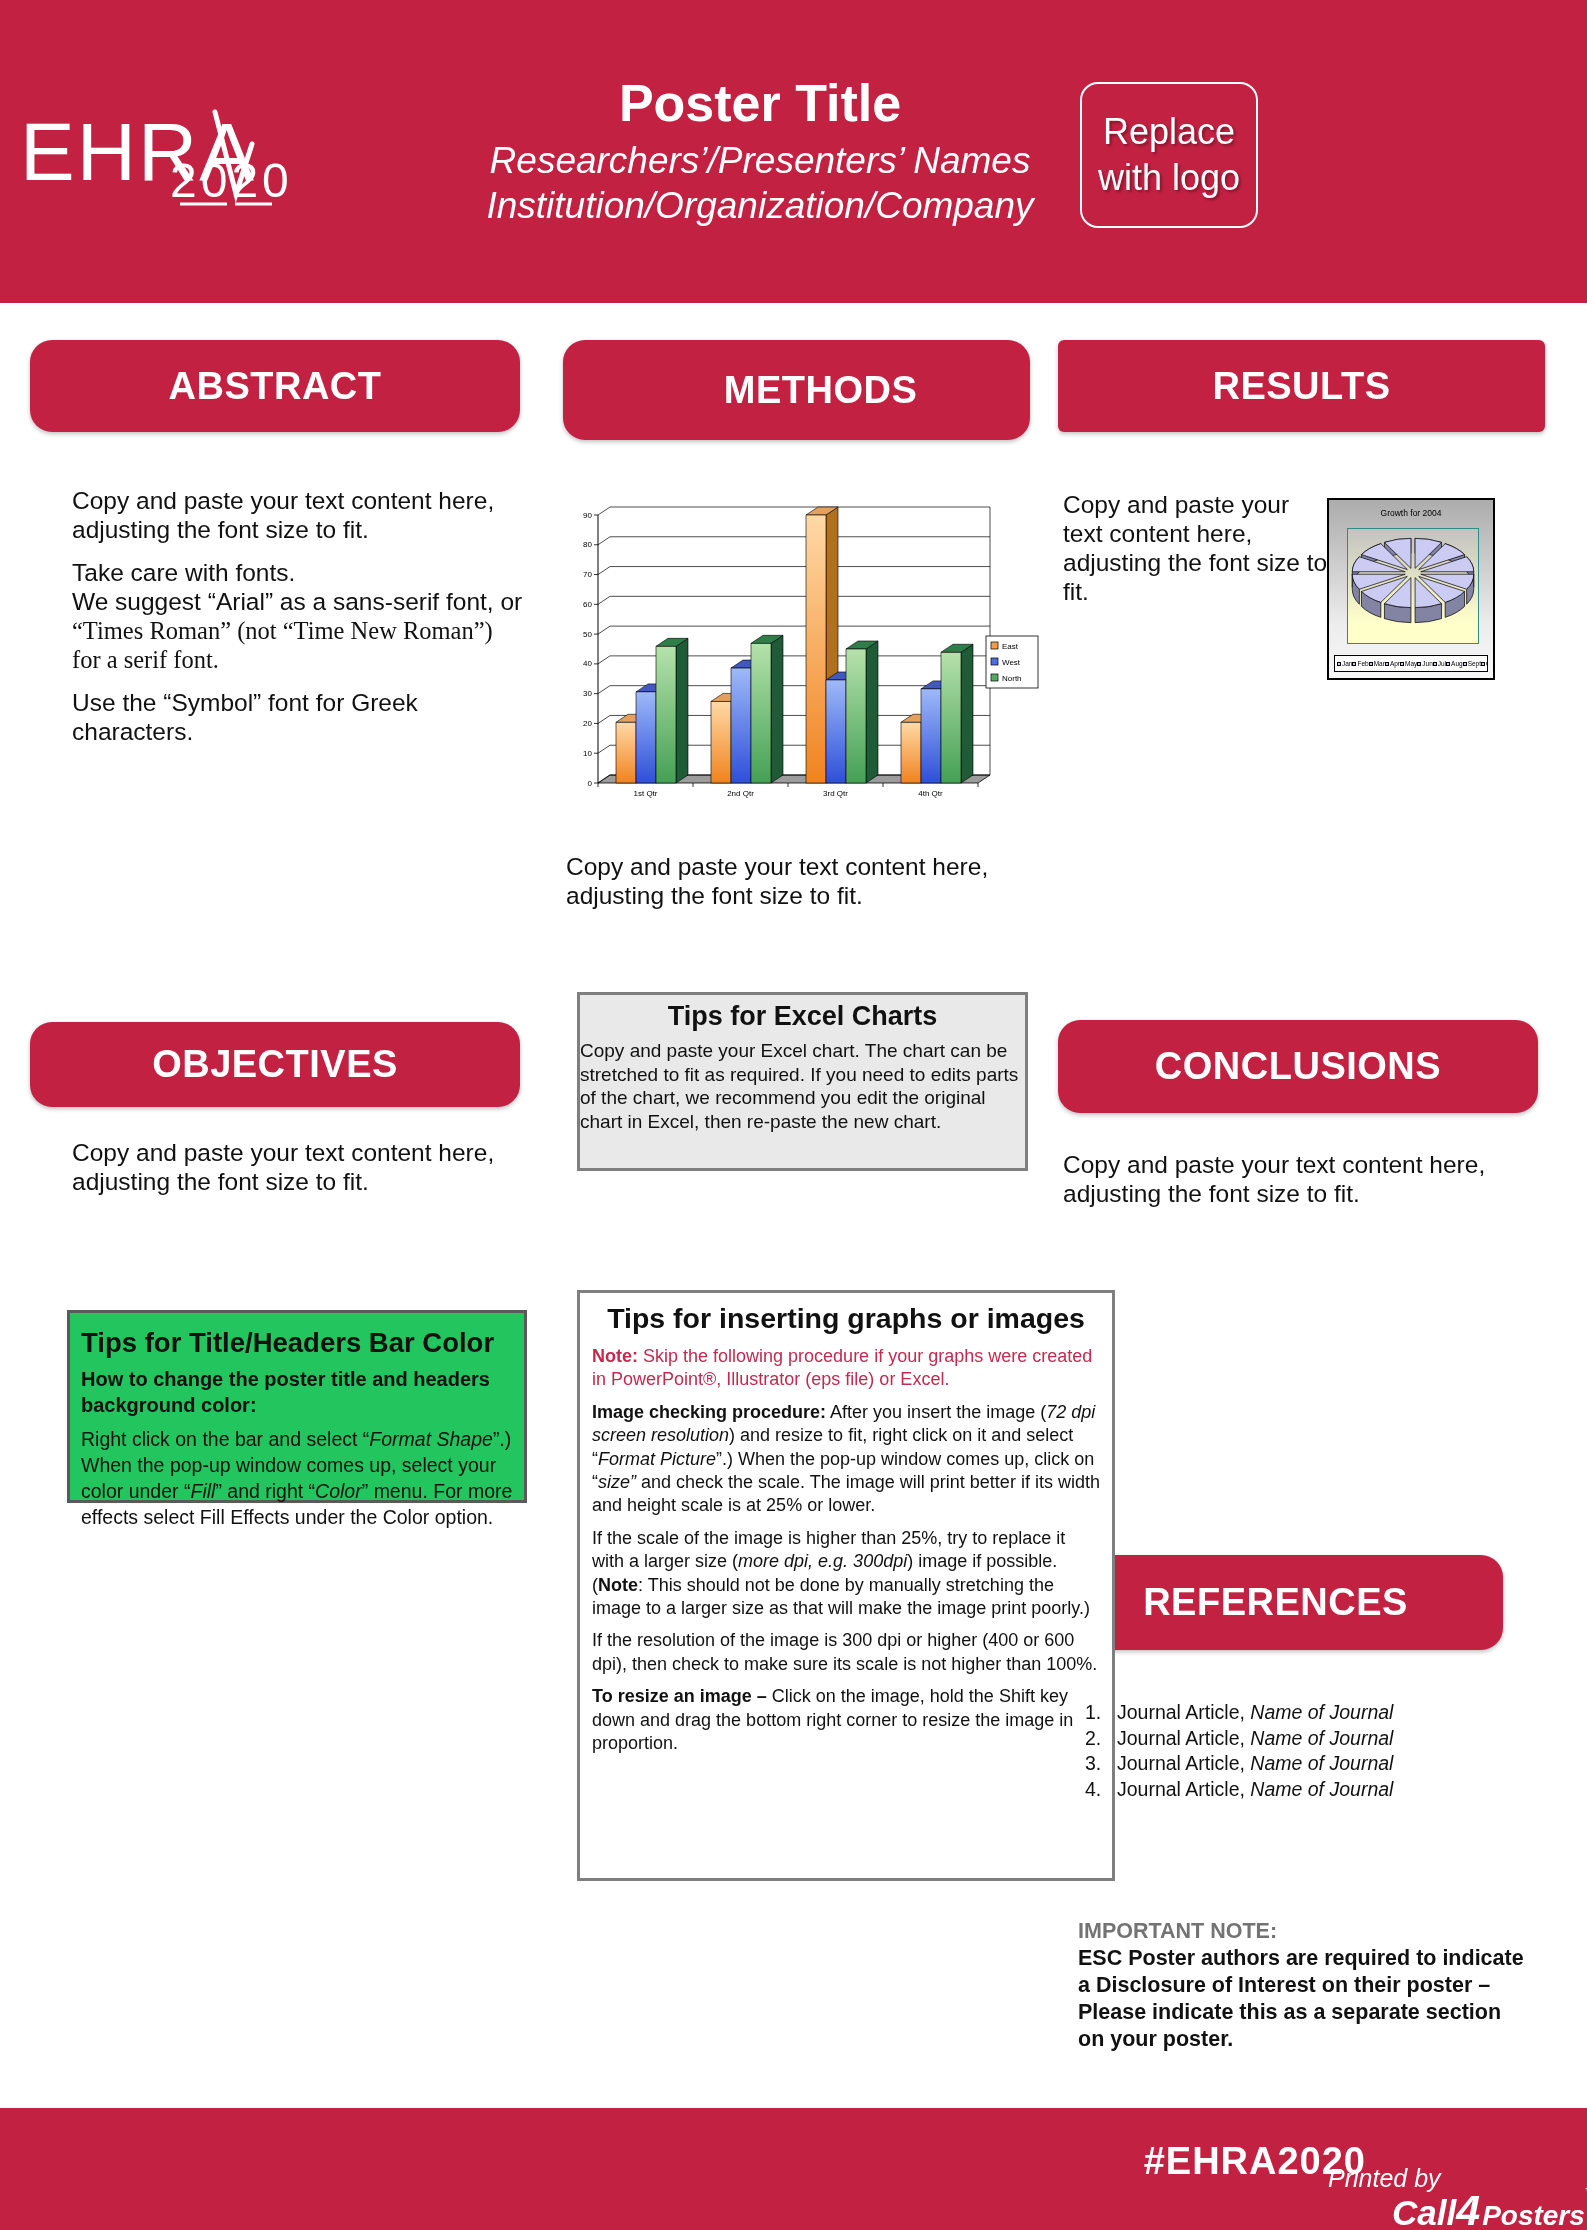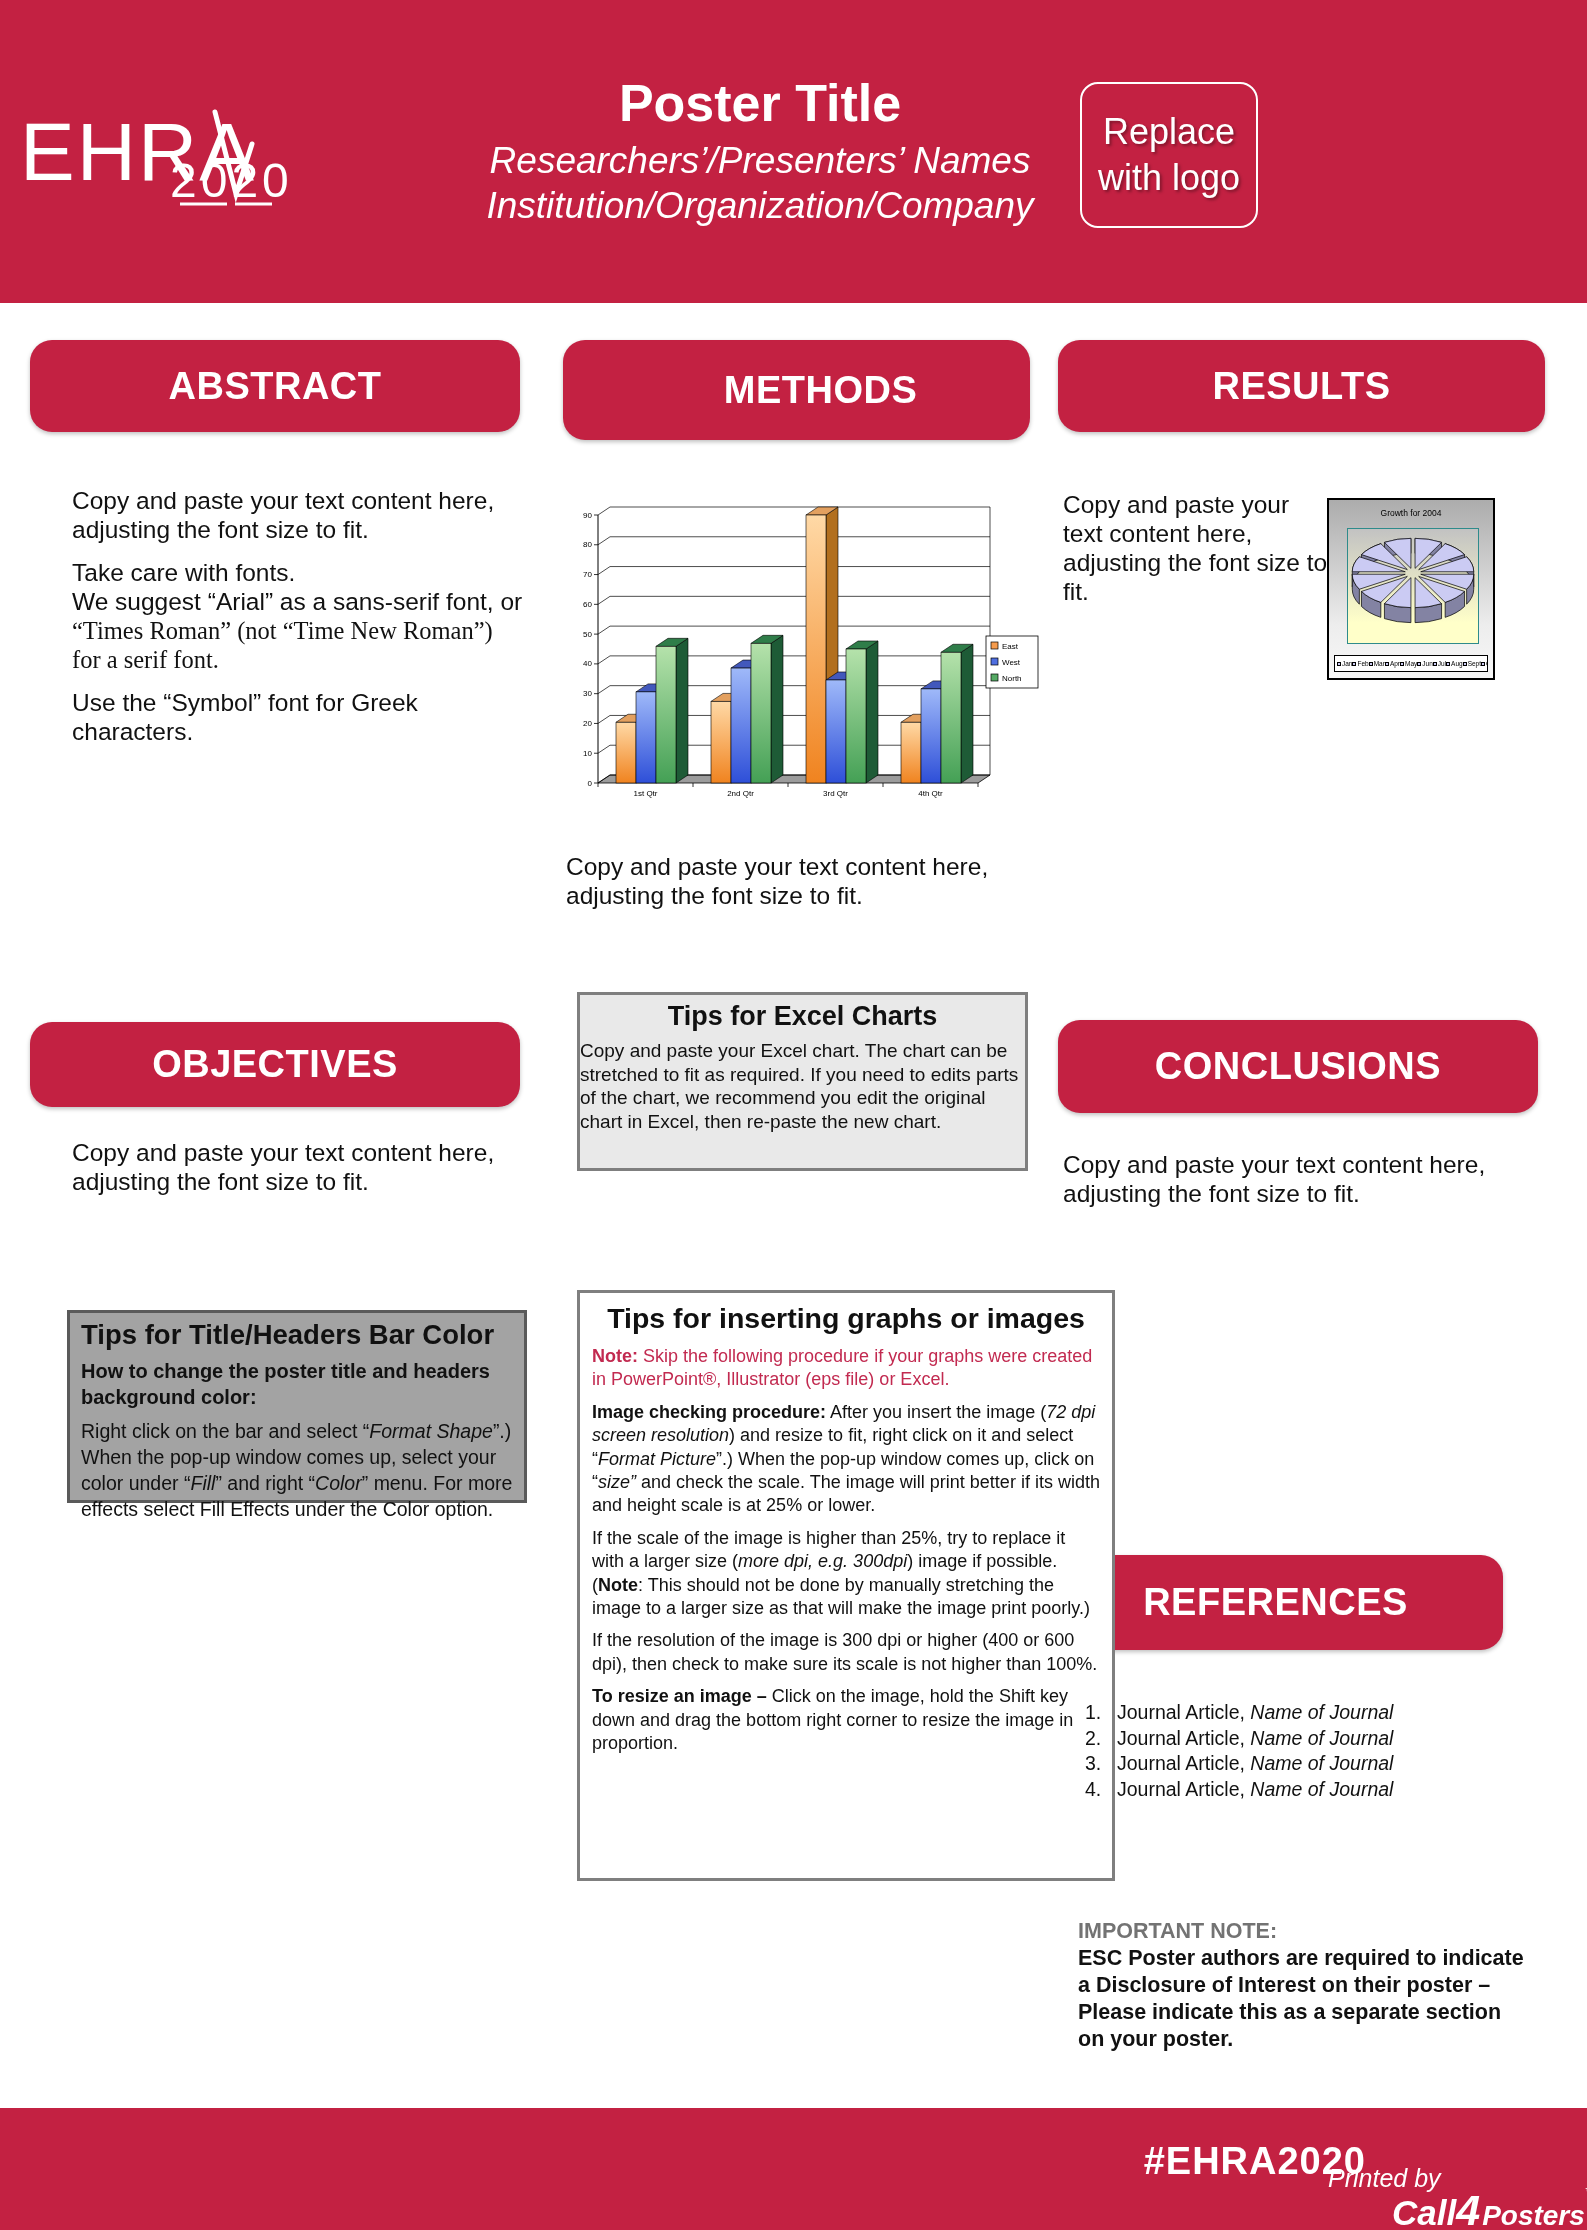--- a/index.html
+++ b/index.html
@@ -20,41 +20,41 @@
   .logobox { position:absolute; left:1080px; top:82px; width:178px; height:146px; border:2px solid #fff;
              border-radius:18px; color:#fff; display:flex; flex-direction:column; align-items:center;
              justify-content:center; font-size:36px; line-height:46px; text-shadow:2px 2px 3px rgba(0,0,0,.35); }
 
   
   .hbar { position:absolute; background:var(--red); border-radius:22px; color:#fff; font-weight:bold;
           font-size:38px; letter-spacing:.5px; display:flex; align-items:center; justify-content:center;
           box-shadow:0 2px 4px rgba(0,0,0,.25); }
   .bar-abstract    { left:30px;   top:340px;  width:490px; height:92px; }
   .bar-methods     { left:563px;  top:340px;  width:467px; height:100px;padding-left:48px; }
-  .bar-results     { left:1058px; top:340px;  width:487px; height:92px; }
+  .bar-results     { left:1058px; top:340px;  width:487px; height:92px;border-radius:6px; }
   .bar-objectives  { left:30px;   top:1022px; width:490px; height:85px; }
   .bar-conclusions { left:1058px; top:1020px; width:480px; height:93px; }
   .bar-references  { left:1048px; top:1555px; width:455px; height:95px; }
 
   
   .btxt { position:absolute; color:#111; font-size:24.5px; line-height:29px; }
   .btxt p + p { margin-top:14px; }
   .abs-text  { left:72px;   top:486px;  width:455px; }
   .met-text  { left:566px;  top:852px;  width:470px; }
   .res-text  { left:1063px; top:490px;  width:270px; }
   .obj-text  { left:72px;   top:1138px; width:455px; }
   .con-text  { left:1063px; top:1150px; width:460px; }
   .serif { font-family:"Liberation Serif", serif; }
 
   
   .tipbox { position:absolute; color:#111; }
   .box-excel { left:577px; top:992px; width:451px; height:179px; background:#E9E9E9; border:3px solid #7F7F7F; padding:4px 0; }
   .box-excel h3 { font-size:27px; text-align:center; margin:2px 0 7px 0; }
   .box-excel .bodytext { font-size:19px; line-height:23.5px; }
-  .box-barcolor { left:67px; top:1310px; width:460px; height:193px; background:#a3a3a3; border:3px solid #5A5A5A; padding:6px 11px; }
+  .box-barcolor { left:67px; top:1310px; width:460px; height:193px; background:#22c55e; border:3px solid #5A5A5A; padding:14px 11px; }
   .box-barcolor h3 { font-size:27.5px; margin-bottom:8px; }
   .bc-bold { font-size:20px; font-weight:bold; line-height:25.5px; margin-bottom:8px; }
   .bc-body { font-size:19.5px; line-height:26px; }
   .box-images { left:577px; top:1290px; width:538px; height:591px; background:#fff; border:3px solid #7F7F7F; padding:8px 12px; overflow:hidden; }
   .box-images h3 { font-size:28.5px; line-height:35px; text-align:center; margin-bottom:9px; }
   .box-images p { font-size:18px; line-height:23.4px; margin-bottom:9px; }
   .notered { color:#C22A50; }
 
   
   .barchart { position:absolute; left:560px; top:498px; width:480px; height:305px; }

